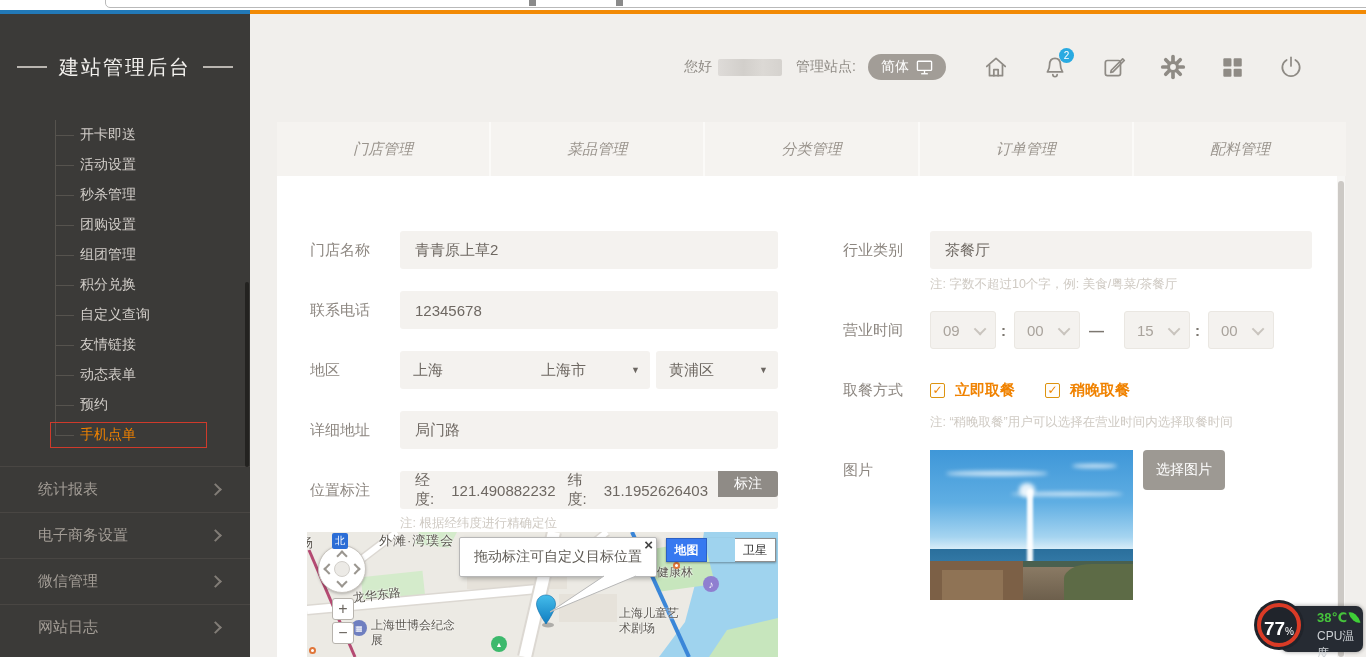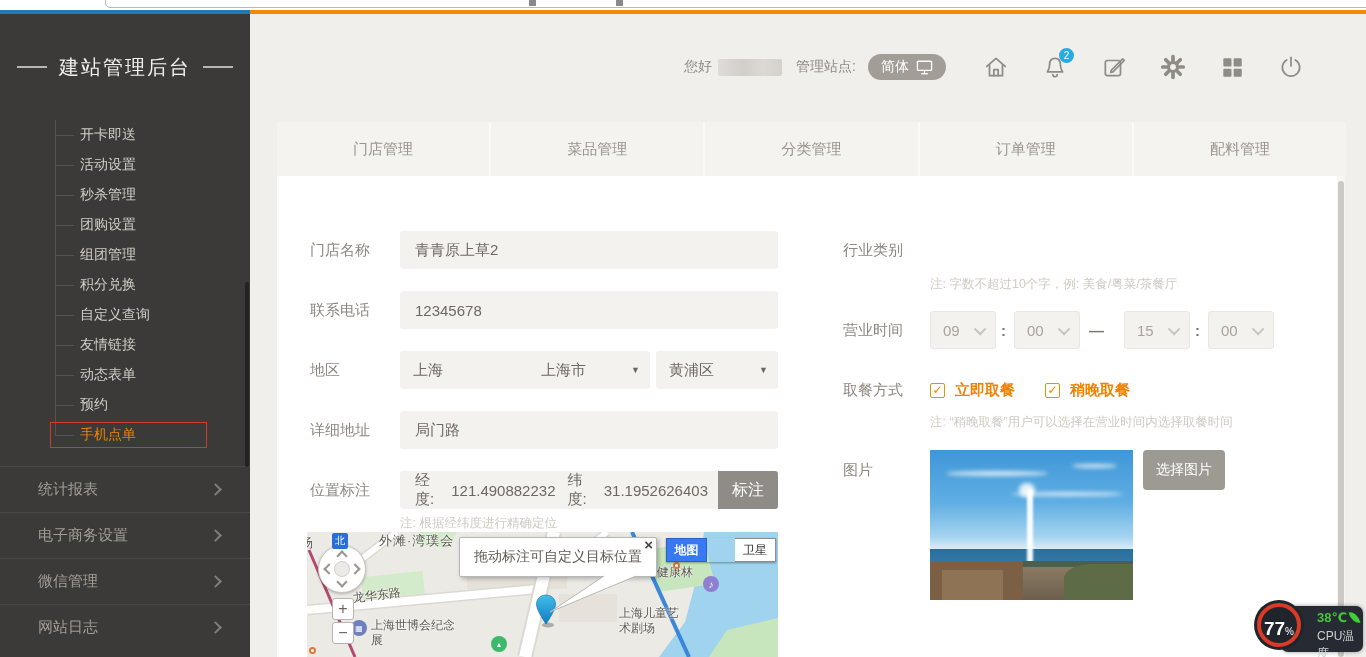--- a/index.html
+++ b/index.html
@@ -38,38 +38,38 @@
   .greeting { font-size:14px; }
   .blur-name { width:64px; height:17px; margin:0 14px 0 6px; border-radius:2px; background:linear-gradient(90deg,#dedbd8,#d2cfcb 40%,#dcd9d5 70%,#d5d2ce); }
   .site-label { font-size:14px; margin-right:12px; }
   .lang-pill { height:26px; border-radius:14px; background:#a29d97; color:#fff; font-size:14px; display:flex; align-items:center; gap:7px; padding:0 13px; margin-right:36px; cursor:pointer;}
   .icon-btn { position:relative; width:27px; height:27px; margin-left:32px; display:flex; align-items:center; justify-content:center; cursor:pointer; }
   .icon-btn svg { width:26px; height:26px; stroke:#8f8b85; fill:none; stroke-width:1.6; stroke-linecap:round; stroke-linejoin:round; }
   .badge { position:absolute; top:-6px; right:-6px; min-width:15px; height:15px; border-radius:50%; background:#29aae1; color:#fff; font-size:10px; display:flex; align-items:center; justify-content:center; }
 
   
   .tabs { position:absolute; left:27px; top:108px; width:1069px; height:54px; display:flex; background:#f5f3f0; }
-  .tab { flex:1; display:flex; align-items:center; justify-content:center; font-size:15px; color:#9a948d; cursor:pointer; border-left:2px solid #fbfaf8; }
+  .tab { flex:1; display:flex; align-items:center; justify-content:center; font-size:15px; color:#9a948d; cursor:pointer; border-left:2px solid #fbfaf8;font-style:italic; }
   .tab:first-child { border-left:none; }
 
   
   .panel { position:absolute; left:27px; top:162px; width:1060px; height:481px; background:#fff; }
   .scroll-track { position:absolute; left:1087px; top:162px; width:8px; height:481px; background:#f7f6f4; }
   .scroll-thumb { position:absolute; left:1px; top:5px; width:6px; height:476px; background:#ccc9c5; border-radius:3px; }
 
   
   .flabel { position:absolute; height:38px; display:flex; align-items:center; font-size:15px; color:#8d8781; }
   .finput { position:absolute; height:38px; background:#f4f2ef; border-radius:3px; display:flex; align-items:center; padding:0 15px; font-size:15px; color:#6e6862; }
   .fnote  { position:absolute; font-size:12.5px; color:#cfcac3; }
   .fselect { position:absolute; height:38px; background:#f4f2ef; border-radius:3px; display:flex; align-items:center; justify-content:space-between; padding:0 10px 0 13px; font-size:15px; color:#6e6862; cursor:pointer;}
   .fselect .arr { font-size:9px; color:#6b6661; }
   .tselect { position:absolute; width:66px; height:38px; background:#f4f2ef; border:1px solid #eae7e2; border-radius:3px; display:flex; align-items:center; justify-content:space-between; padding:0 9px 0 12px; font-size:15px; color:#a9a39c; cursor:pointer;}
   .tsep { position:absolute; height:38px; display:flex; align-items:center; font-size:15px; color:#7c7770; font-weight:bold;}
   .chev-down { width:9px; height:9px; border-left:2px solid #c9c4be; border-bottom:2px solid #c9c4be; transform:rotate(-45deg) translateY(-2px); }
-  .mark-btn { position:absolute; left:318px; top:0; width:60px; height:38px; background:#8f8b86; color:#fff; font-size:16px; border:none; border-radius:0 3px 3px 0; cursor:pointer; }
+  .mark-btn { position:absolute; left:318px; top:0; width:60px; height:26px; background:#8f8b86; color:#fff; font-size:14px; border:none; border-radius:0 3px 3px 0; cursor:pointer; }
   .coord { display:flex; gap:6px; align-items:center; }
   .coord .cl { color:#6e6862; }
   .cbrow { position:absolute; display:flex; align-items:center; gap:10px; height:16px;}
   .cb { width:15px; height:15px; border:1px solid #dd930f; border-radius:2px; background:#fffdf9; color:#ef8200; font-size:12px; font-weight:bold; display:flex; align-items:center; justify-content:center; cursor:pointer;}
   .cb-label { color:#f08200; font-size:15px; font-weight:bold; margin-right:20px; cursor:pointer;}
   .choose-btn { position:absolute; width:82px; height:40px; background:#9d9993; color:#fff; font-size:14px; border:none; border-radius:4px; cursor:pointer;}
 
   
   .photo { position:absolute; left:653px; top:274px; width:203px; height:150px; overflow:hidden; background:linear-gradient(180deg,#3f97d8 0%,#5faee3 35%,#a5d4f0 58%,#d8edf8 66%); cursor:default;}
   .cloud { position:absolute; background:rgba(255,255,255,.75); filter:blur(2px); border-radius:50%; }
@@ -387,20 +387,21 @@
         <div class="north-badge">北</div>
         <div class="zoom-btn zin">+</div>
         <div class="zoom-btn zout">−</div>
         <div class="map-type">
           <div class="mt-map">地图</div>
           <div class="mt-sat">卫星</div>
         </div>
       </div>
 
       <div class="flabel" style="left:566px; top:55px;">行业类别</div>
+      <div class="finput" style="left:653px; top:55px; width:382px;">茶餐厅</div>
       <div class="fnote" style="left:653px; top:100px;">注: 字数不超过10个字，例: 美食/粤菜/茶餐厅</div>
 
       <div class="flabel" style="left:566px; top:135px;">营业时间</div>
       <div class="tselect" style="left:653px; top:135px;">
         <span>09</span>
           <span class="chev-down"></span>
       </div>
       <div class="tsep" style="left:724px; top:135px;">:</div>
       <div class="tselect" style="left:737px; top:135px;">
         <span>00</span>

